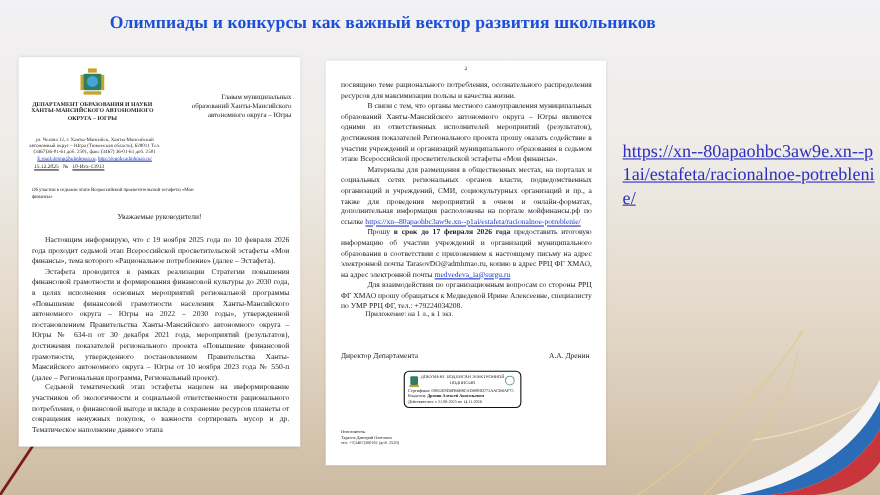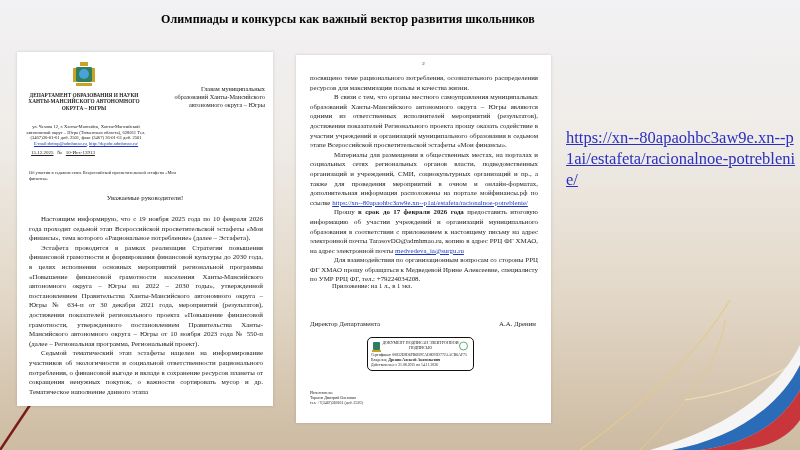--- a/index.html
+++ b/index.html
@@ -3,22 +3,22 @@
 <meta charset="utf-8">
 <style>
   html, body { margin: 0; padding: 0; }
   body {
     width: 800px; height: 450px; overflow: hidden; position: relative;
     font-family: "Liberation Serif", serif;
     background: linear-gradient(180deg, #f2f1f3 0%, #efece8 30%, #e3d8c8 65%, #cdbba2 100%);
   }
   .slide-title {
     position: absolute; top: 12px; left: 0; width: 696px; text-align: center;
-    font-family: "Liberation Serif", serif; font-weight: bold; font-size: 12px;
-    color: #000000; letter-spacing: 0.1px;
+    font-family: "Liberation Serif", serif; font-weight: bold; font-size: 16px;
+    color: #1d4ed8; letter-spacing: 0.1px;
   }
   .page {
     position: absolute; background: #ffffff;
     box-shadow: 0 0 3px rgba(0,0,0,0.15);
     overflow: hidden; color: #222;
     font-family: "Liberation Serif", serif;
   }
   #page1 { left: 17px; top: 52px; width: 256px; height: 354px; }
   #page2 { left: 296px; top: 55px; width: 255px; height: 368px; }
   .body-text { font-size: 6.9px; line-height: 9.6px; text-align: justify; }

